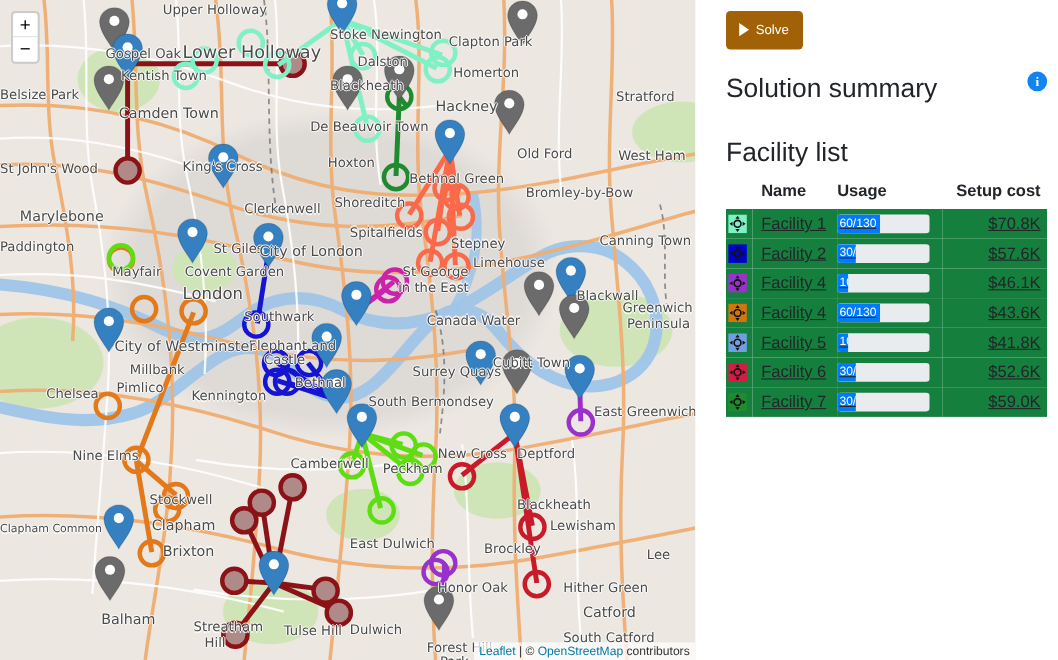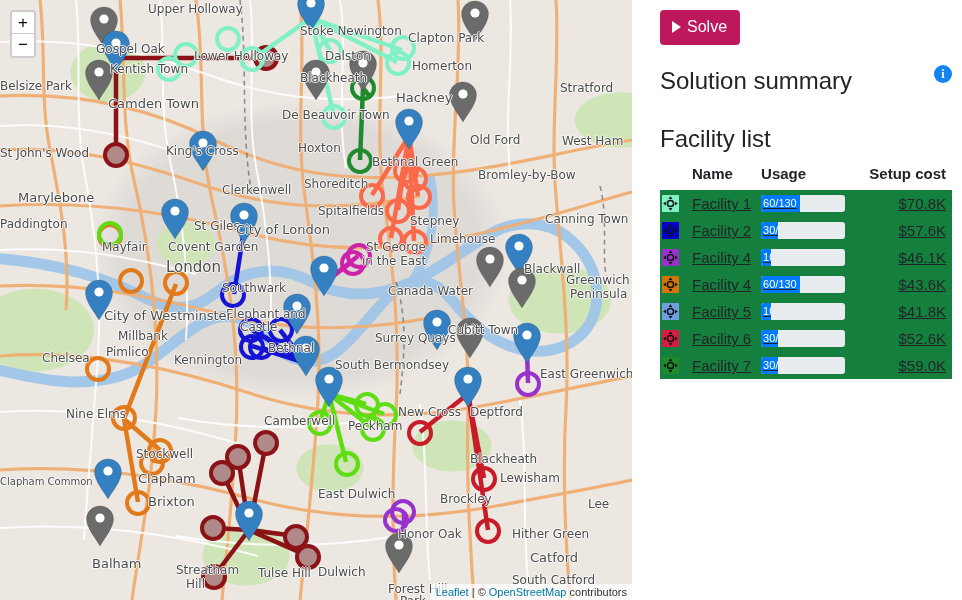--- a/index.html
+++ b/index.html
@@ -88,24 +88,24 @@
 
   
   #sidebar {
     position: absolute; left: 660px; top: 0;
     width: 292px; height: 600px;
     background: #fff;
     overflow: hidden;
   }
   #solve-btn {
     display: inline-flex; align-items: center; gap: 6px;
-    background: #be185d; color: #fff;
+    background: #a16207; color: #fff;
     border: none; border-radius: 4px;
     padding: 7px 13px 8px 12px;
-    font-size: 16px; line-height: 20px;
+    font-size: 12px; line-height: 20px;
     font-family: "Liberation Sans", sans-serif;
     cursor: pointer;
     margin: 10px 0 0 0;
   }
   #solve-btn .tri {
     width: 0; height: 0;
     border-left: 9px solid #fff;
     border-top: 6px solid transparent;
     border-bottom: 6px solid transparent;
     display: inline-block;
@@ -518,21 +518,21 @@
         <g transform="translate(399,546)">
           <path d="M0,-13 C-7.6,-13 -13.5,-7.2 -13.5,0 C-13.5,9 -4,20 0,27 C4,20 13.5,9 13.5,0 C13.5,-7.2 7.6,-13 0,-13 Z" fill="#6b6b6b" stroke="rgba(0,0,0,.15)" stroke-width="1"></path>
           <circle cx="0" cy="-1" r="4.6" fill="#ffffff"></circle>
         </g>
       </svg>
 
     <div id="labels">
         <div class="map-label" style="left: 148px; top: 2px; font-size: 12px;">Upper Holloway</div>
         <div class="map-label" style="left: 300px; top: 24px; font-size: 12px;">Stoke Newington</div>
         <div class="map-label" style="left: 408px; top: 31px; font-size: 12px;">Clapton Park</div>
-        <div class="map-label" style="left: 194px; top: 38px; font-size: 12px; margin-top: 11px;">Lower Holloway</div>
+        <div class="map-label" style="left: 166px; top: 38px; font-size: 16px;">Lower Holloway</div>
         <div class="map-label" style="left: 96px; top: 42px; font-size: 12px;">Gospel Oak</div>
         <div class="map-label" style="left: 110px; top: 62px; font-size: 12px;">Kentish Town</div>
         <div class="map-label" style="left: 325px; top: 49px; font-size: 12px;">Dalston</div>
         <div class="map-label" style="left: 412px; top: 59px; font-size: 12px;">Homerton</div>
         <div class="map-label" style="left: 0px; top: 79px; font-size: 12px;">Belsize Park</div>
         <div class="map-label" style="left: 108px; top: 96px; font-size: 13px;">Camden Town</div>
         <div class="map-label" style="left: 300px; top: 71px; font-size: 12px;">Blackheath</div>
         <div class="map-label" style="left: 396px; top: 90px; font-size: 13px;">Hackney</div>
         <div class="map-label" style="left: 560px; top: 81px; font-size: 12px;">Stratford</div>
         <div class="map-label" style="left: 282px; top: 108px; font-size: 12px;">De Beauvoir Town</div>

